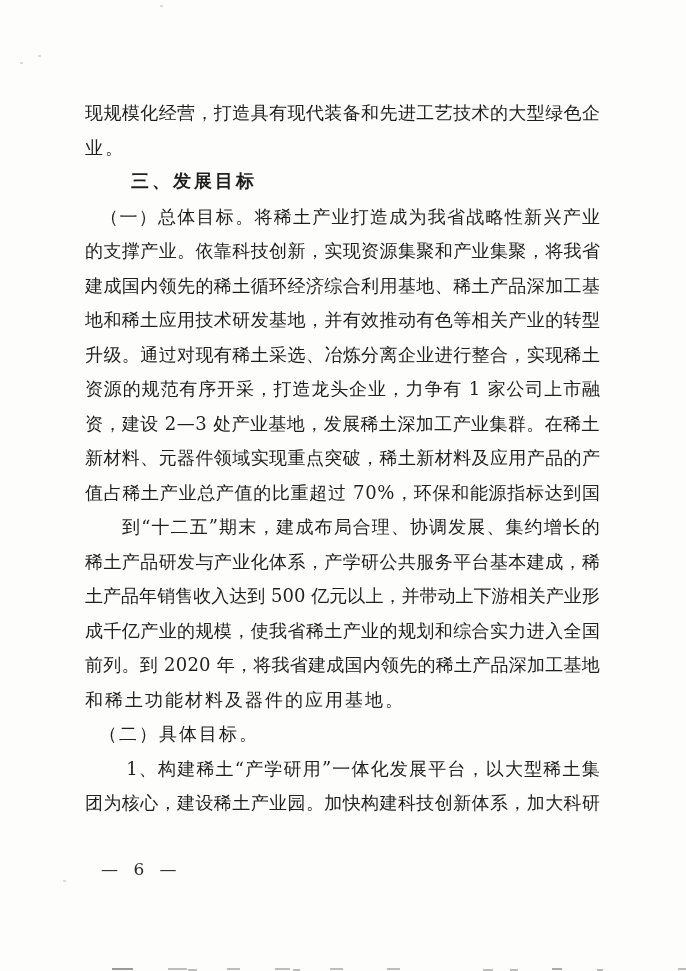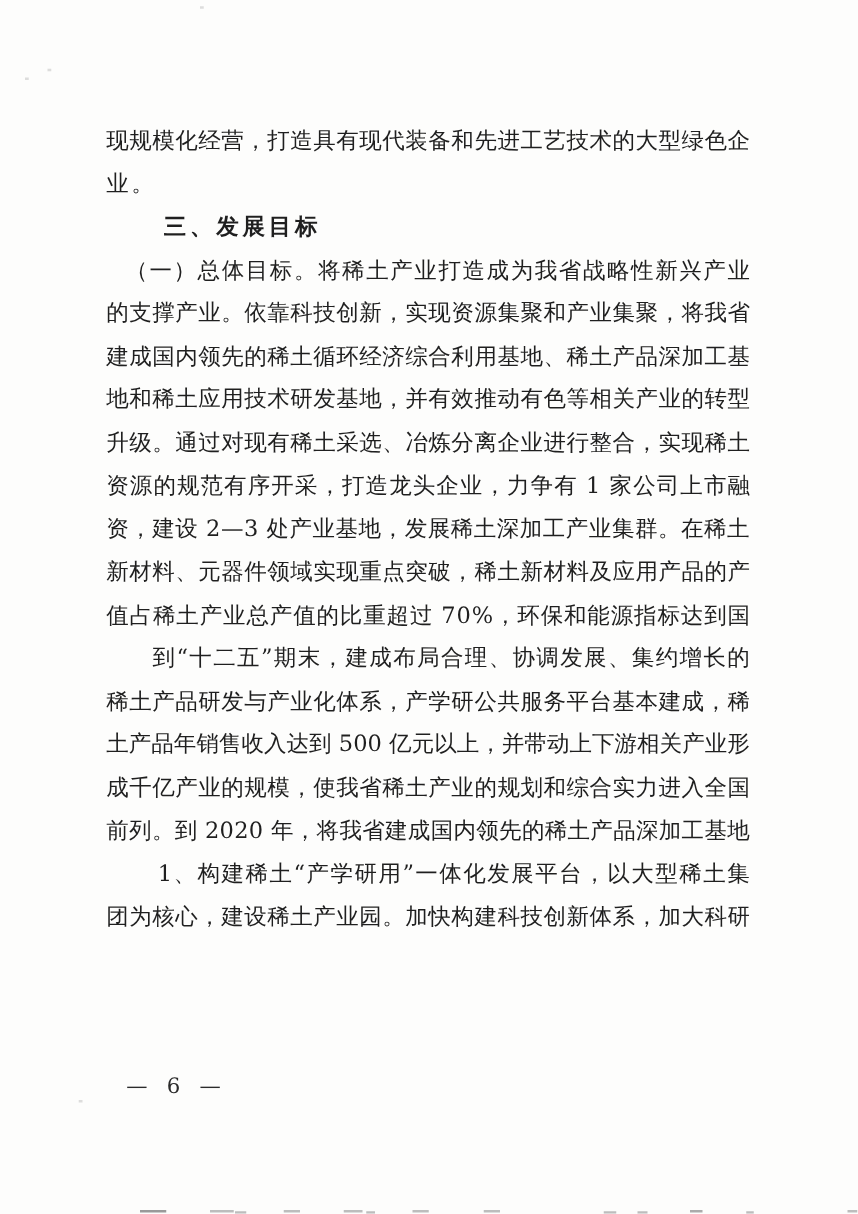--- a/index.html
+++ b/index.html
@@ -38,20 +38,21 @@
     display: flex;
     justify-content: space-between;
     align-items: center;
     letter-spacing: 0;
   }
   .pl14 { padding-left: 14px; }
   .pl46 { padding-left: 46px; }
   .heading {
     font-weight: 600;
     letter-spacing: 3px;
+    font-family: Liberation Mono, monospace;
   }
   .page-number {
     position: absolute;
     left: 101px;
     top: 858px;
     font-size: 17px;
     line-height: 22px;
     color: #2b2b2b;
     word-spacing: 10px;
     white-space: nowrap;
@@ -528,20 +529,22 @@
         <span>稀</span>
         <span>土</span>
         <span>产</span>
         <span>品</span>
         <span>深</span>
         <span>加</span>
         <span>工</span>
         <span>基</span>
         <span>地</span>
       </div>
+    <div class="line">和稀土功能材料及器件的应用基地。</div>
+    <div class="line pl14">（二）具体目标。</div>
     <div class="line fill">
         <span style="flex: 0 0 40px;"></span>
         <span>1</span>
         <span>、</span>
         <span>构</span>
         <span>建</span>
         <span>稀</span>
         <span>土</span>
         <span>“</span>
         <span>产</span>

